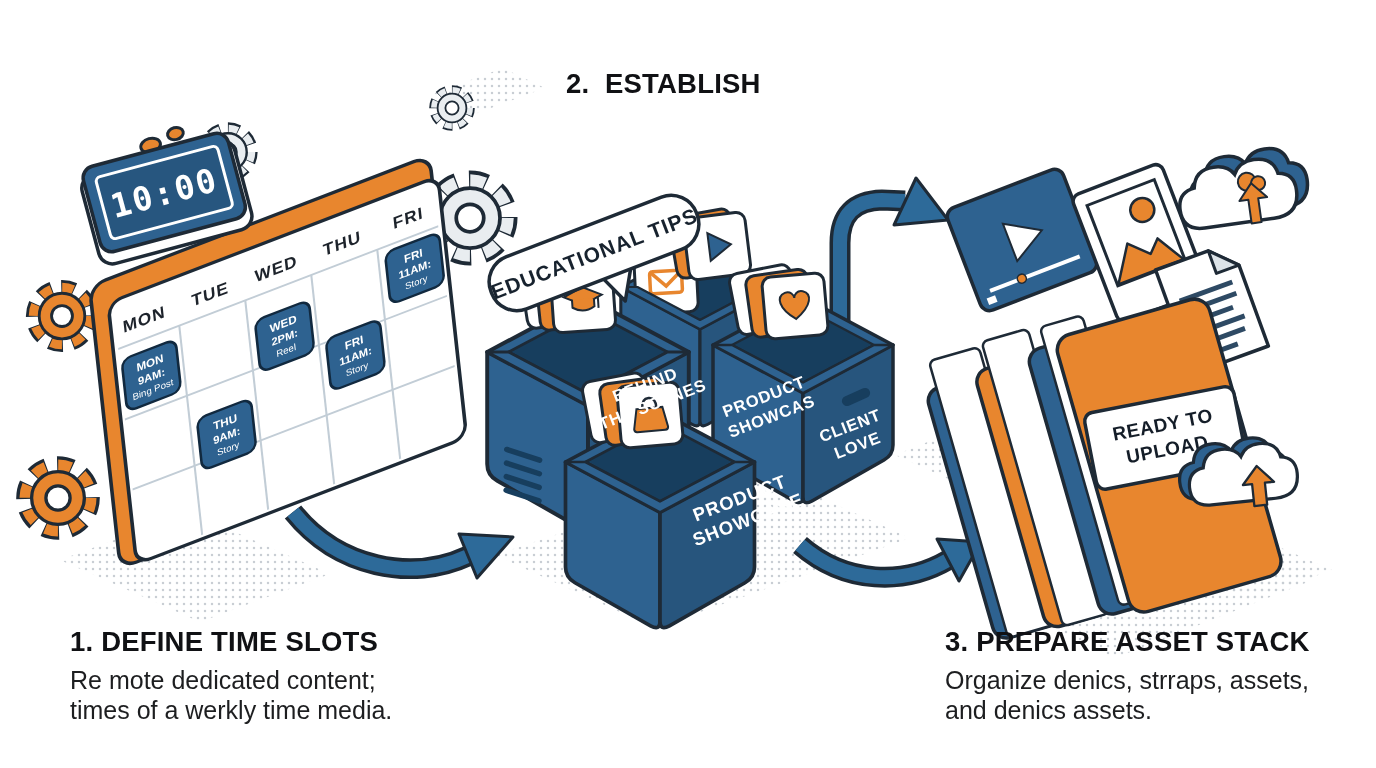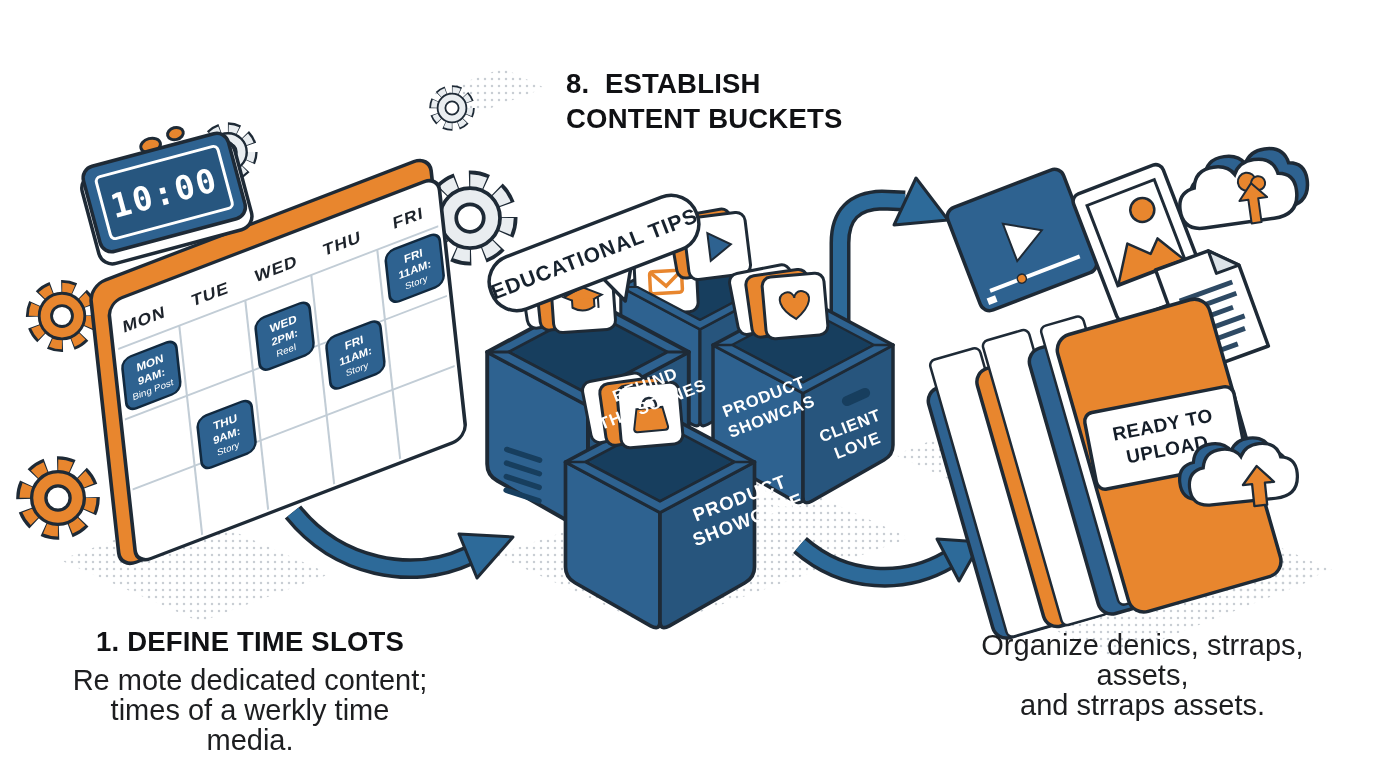--- a/index.html
+++ b/index.html
@@ -1,23 +1,23 @@
 <!DOCTYPE html>
 <html><head>
 <meta charset="utf-8">
 <style>
   html,body{margin:0;padding:0;background:#ffffff;}
   .stage{position:relative;width:1376px;height:768px;background:#ffffff;overflow:hidden;
          font-family:"Liberation Sans",sans-serif;}
   .stage svg{position:absolute;left:0;top:0;}
   .label-block{position:absolute;}
   .step-title{font-weight:700;font-size:27.5px;line-height:35px;color:#101114;letter-spacing:.2px;}
-  .step-desc{margin-top:6px;font-weight:400;font-size:29px;line-height:30px;color:#1d1e20;}
+  .step-desc{margin-top:6px;font-weight:400;font-size:25px;line-height:30px;color:#1d1e20;}
   .pre{white-space:pre;}
-  .center{text-align:center;}
+  .center{text-align:left;}
   
   text{font-family:"Liberation Sans",sans-serif;text-anchor:middle;}
   .day-label{font-size:17px;font-weight:700;fill:#1d232b;letter-spacing:1px;}
   .event-t1{font-size:11.5px;font-weight:700;fill:#ffffff;}
   .event-t2{font-size:11px;font-weight:700;fill:#ffffff;}
   .event-t3{font-size:9.5px;font-weight:400;fill:#ffffff;}
   .clock-t{font-family:"DejaVu Sans Mono",monospace;font-size:33px;font-weight:700;fill:#ffffff;letter-spacing:2px;}
   .bubble-t{font-size:21px;font-weight:700;fill:#17222e;letter-spacing:1px;}
   .bin-label{font-size:16.5px;font-weight:700;fill:#ffffff;letter-spacing:.8px;}
   .bin-label-lg{font-size:18.5px;font-weight:700;fill:#ffffff;letter-spacing:1px;}
@@ -303,23 +303,23 @@
 
 <div class="label-block center" id="h1-block" style="left:70px;top:624px;width:360px">
   <div class="step-title">1. DEFINE TIME SLOTS</div>
   <div class="step-desc">
     <span>Re mote dedicated content;</span><br>
     <span>times of a werkly time media.</span>
   </div>
 </div>
 
 <div class="label-block" id="h2-block" style="left:566px;top:66px;width:330px">
-  <div class="step-title pre">8.  ESTABLISH</div>
-  <div class="step-title">CONTENT BUCKETS</div>
+  <div class="step-title pre">2.  ESTABLISH</div>
 </div>
 
 <div class="label-block center" id="h3-block" style="left:945px;top:624px;width:395px">
+  <div class="step-title">3. PREPARE ASSET STACK</div>
   <div class="step-desc">
     <span>Organize denics, strraps, assets,</span><br>
-    <span>and strraps assets.</span>
+    <span>and denics assets.</span>
   </div>
 </div>
 </div>
 
 </body></html>

